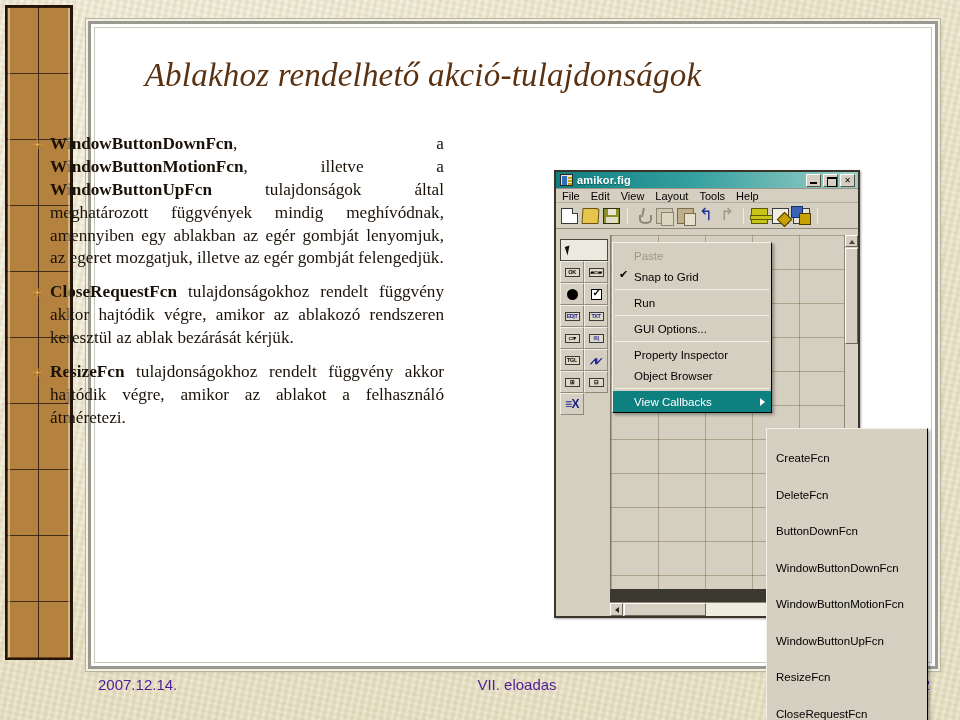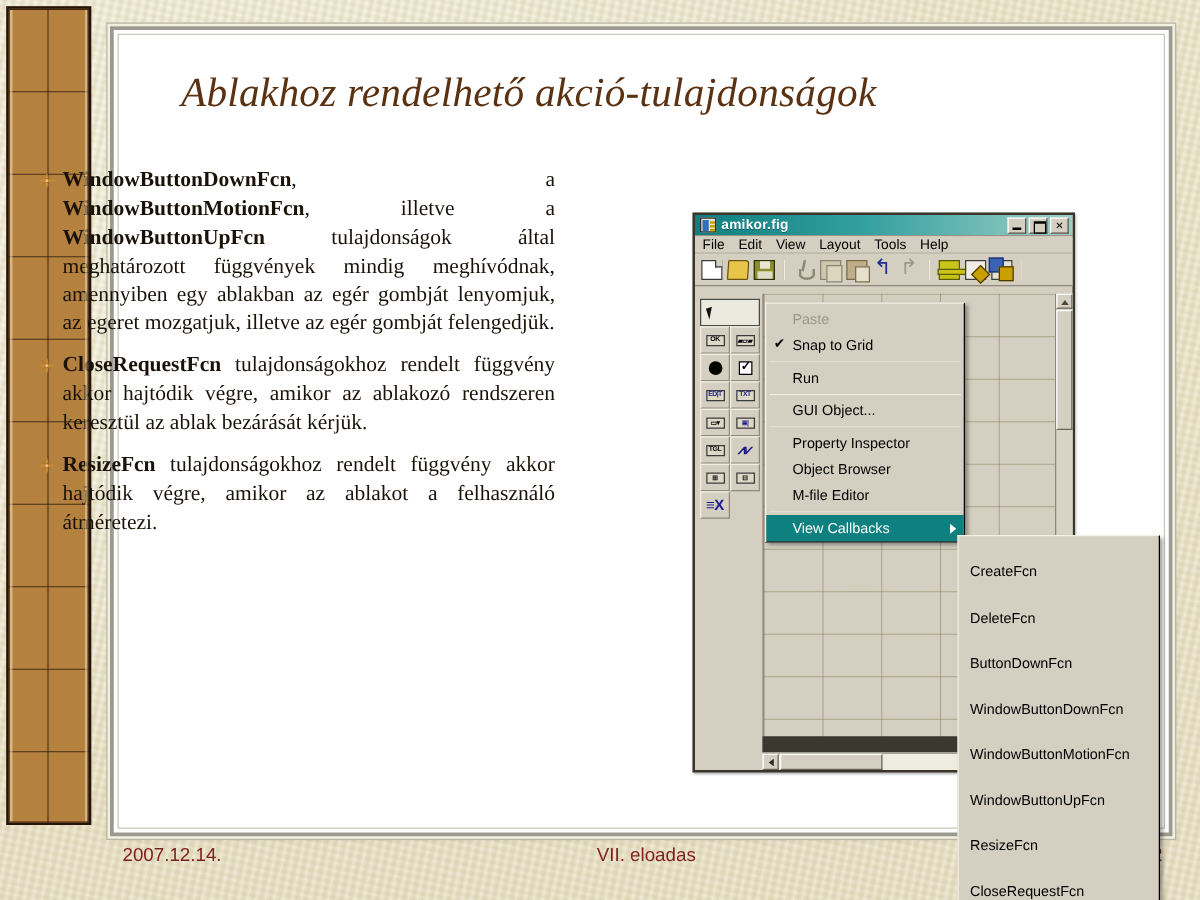--- a/index.html
+++ b/index.html
@@ -121,21 +121,21 @@
     hyphens: none;
   }
   .bullet-body b { font-weight: bold; }
 
   
   #footer {
     position: absolute;
     left: 88px; right: 14px; top: 676px; height: 26px;
     font-family: "Liberation Sans", sans-serif;
     font-size: 15px;
-    color: #7f1d1d;
+    color: #4c1d95;
   }
   #footer .f-left   { position: absolute; left: 10px; top: 0; }
   #footer .f-center { position: absolute; left: 0; right: 0; top: 0; text-align: center; }
   #footer .f-right  { position: absolute; right: 16px; top: 0; }
 
   
   #matlab-win {
     position: absolute;
     left: 554px; top: 170px; width: 306px; height: 448px;
     background: #d4cfc0;
@@ -603,25 +603,24 @@
 
   </div>
 </div>
 
 <div class="ctx-menu">
   <div class="ctx-item disabled">Paste</div>
   <div class="ctx-item checked">Snap to Grid</div>
   <div class="ctx-sep"></div>
   <div class="ctx-item">Run</div>
   <div class="ctx-sep"></div>
-  <div class="ctx-item">GUI Object...</div>
+  <div class="ctx-item">GUI Options...</div>
   <div class="ctx-sep"></div>
   <div class="ctx-item">Property Inspector</div>
   <div class="ctx-item">Object Browser</div>
-  <div class="ctx-item">M-file Editor</div>
   <div class="ctx-sep"></div>
   <div class="ctx-item highlight">
     <span>View Callbacks</span>
     <span class="submenu-arrow"></span>
   </div>
 </div>
 
 <div class="sub-menu">
   <div class="sub-item">CreateFcn</div>
   <div class="sub-item">DeleteFcn</div>

